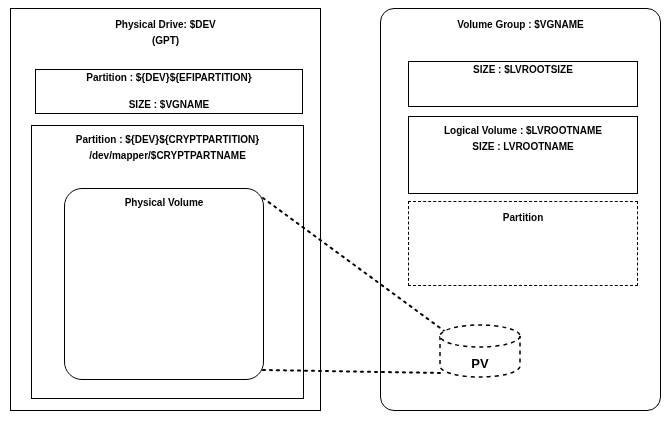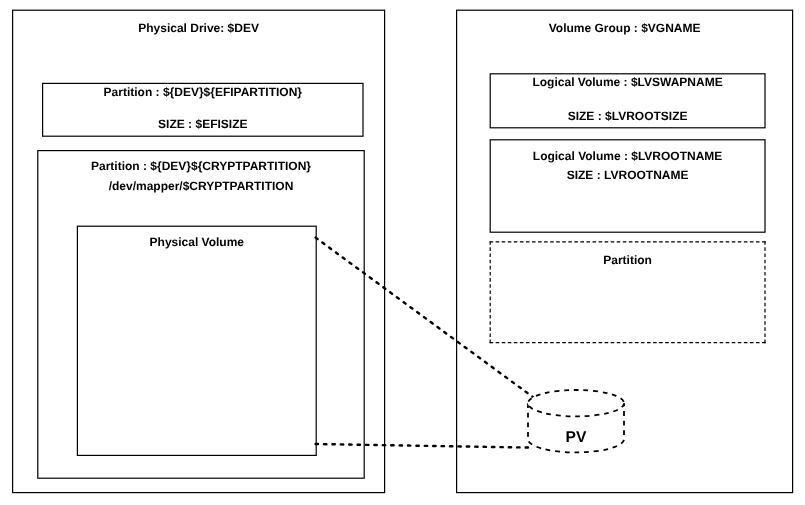--- a/index.html
+++ b/index.html
@@ -58,51 +58,51 @@
   }
 </style>
 </head>
 <body>
 
 <div class="canvas">
 
   <div class="box" style="left:10px; top:8px; width:311px; height:403px;">
     <div class="top-title">
       <div class="txt">Physical Drive: $DEV</div>
+      <div class="txt">(GPT)</div>
     </div>
 
     <div class="box" style="left:24px; top:60px; width:268px; height:45px;">
       <div class="center-col">
         <div class="txt">Partition : ${DEV}${EFIPARTITION}</div>
-        <div class="txt">SIZE : $EFISIZE</div>
+        <div class="txt">SIZE : $VGNAME</div>
       </div>
     </div>
 
     <div class="box" style="left:20px; top:116px; width:273px; height:274px;">
       <div class="top-title" style="top:6px;">
         <div class="txt">Partition : ${DEV}${CRYPTPARTITION}</div>
-        <div class="txt">/dev/mapper/$CRYPTPARTITION</div>
+        <div class="txt">/dev/mapper/$CRYPTPARTNAME</div>
       </div>
 
-      <div class="box" style="left:32px; top:62px; width:200px; height:192px;">
+      <div class="box" style="left:32px; top:62px; width:200px; height:192px;border-radius:18px;">
         <div class="top-title" style="top:6px;">
           <div class="txt">Physical Volume</div>
         </div>
       </div>
     </div>
   </div>
 
-  <div class="box" style="left:380px; top:8px; width:281px; height:403px;">
+  <div class="box" style="left:380px; top:8px; width:281px; height:403px;border-radius:14px;">
     <div class="top-title">
       <div class="txt">Volume Group : $VGNAME</div>
     </div>
 
     <div class="box" style="left:27px; top:52px; width:230px; height:46px;">
       <div class="center-col">
-        <div class="txt">Logical Volume : $LVSWAPNAME</div>
         <div class="txt">SIZE : $LVROOTSIZE</div>
       </div>
     </div>
 
     <div class="box" style="left:27px; top:107px; width:230px; height:78px;padding-left:48px;">
       <div class="top-title" style="top:6px;">
         <div class="txt">Logical Volume : $LVROOTNAME</div>
         <div class="txt">SIZE : LVROOTNAME</div>
       </div>
     </div>

